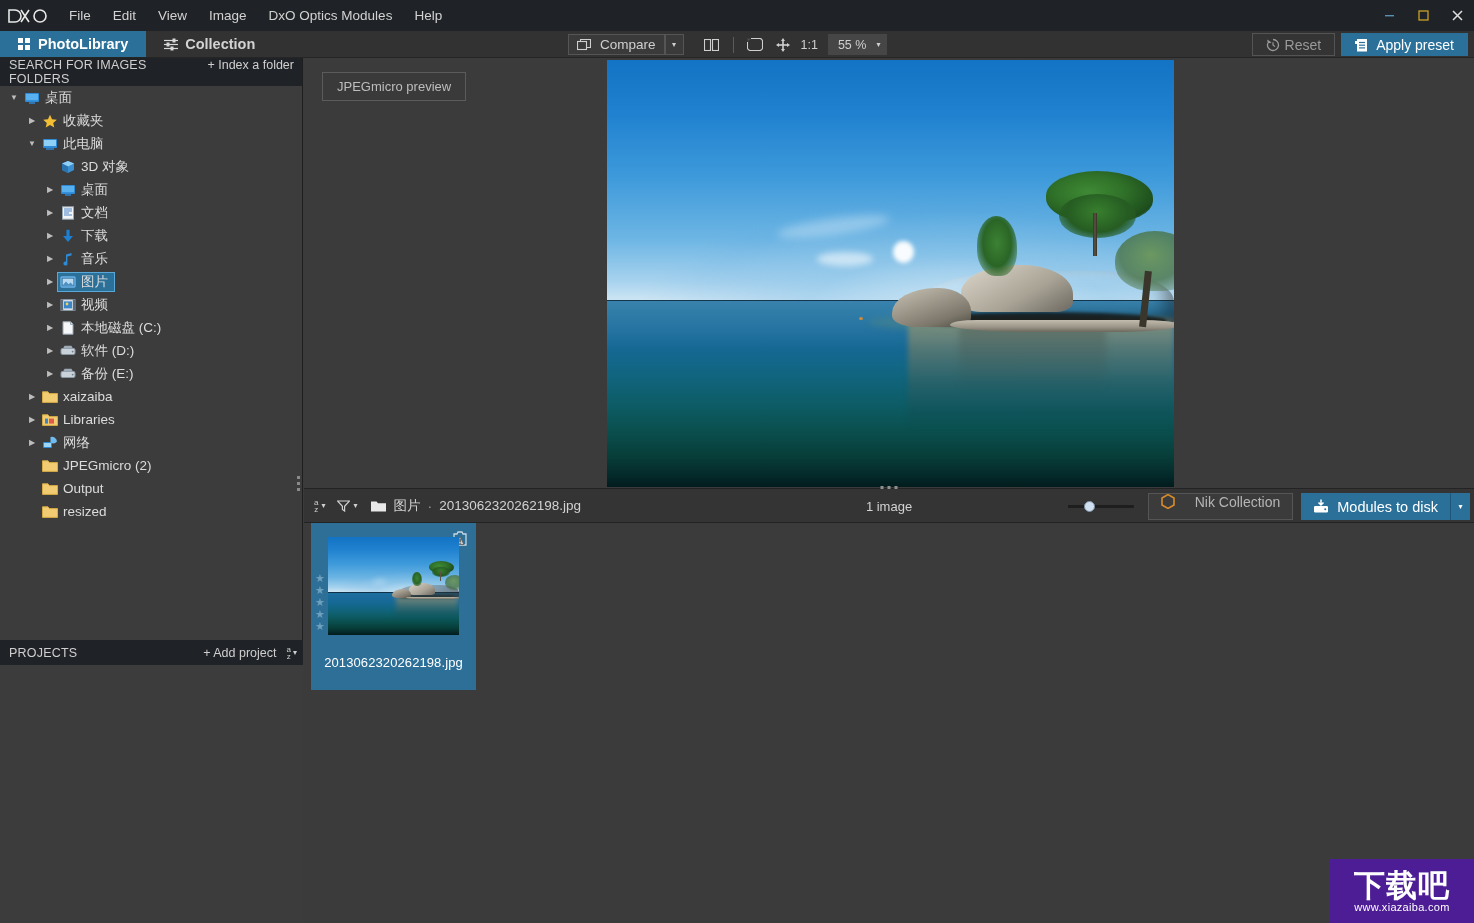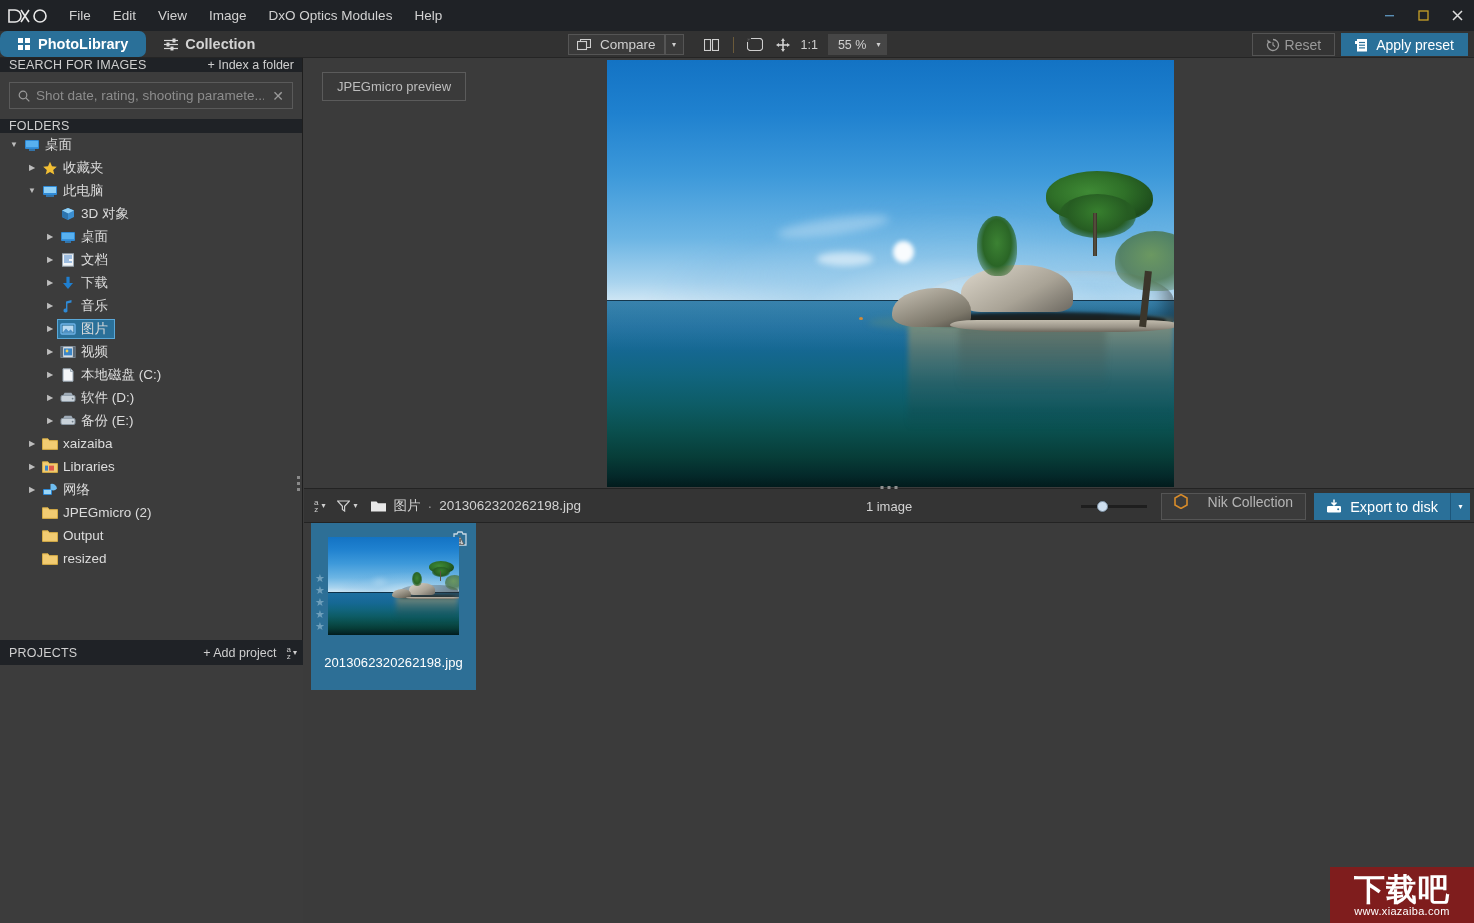--- a/index.html
+++ b/index.html
@@ -39,21 +39,21 @@
   .tabbar {
     position: absolute; top: 31px; left: 0; width: 1474px; height: 27px;
     background: #323232; border-bottom: 1px solid #252525;
     display: flex; align-items: stretch;
   }
   .tab {
     display: flex; align-items: center; gap: 7px;
     padding: 0 18px; font-size: 14.5px; font-weight: bold; color: #d8d8d8;
     cursor: default;
   }
-  .tab.active { background: #2a7099; color: #ffffff; border-radius: 7px; }
+  .tab.active { background: #2a7099; color: #ffffff; }
   .tab.active + .tab { color: #d2d2d2; }
 
   
   .toolcluster {
     position: absolute; left: 568px; top: 0; height: 27px;
     display: flex; align-items: center; gap: 0;
   }
   .compare-btn {
     display: flex; align-items: center; height: 21px;
     border: 1px solid #555; background: #3a3a3a; color: #cfcfcf;
@@ -336,22 +336,22 @@
     position: absolute; left: 4px; top: 50px; display: flex; flex-direction: column; gap: 1px;
     color: #6e9fbb; font-size: 11px; line-height: 11px;
   }
   .badge {
     position: absolute; right: 6px; top: 4px; width: 20px; height: 22px;
     display: flex; align-items: center; justify-content: center;
   }
 
   
   .watermark {
-    position: absolute; right: 0; bottom: 0; width: 144px; height: 56px;
-    background: #7f1d1d; display: flex; flex-direction: column;
+    position: absolute; right: 0; bottom: 0; width: 144px; height: 64px;
+    background: #4c1d95; display: flex; flex-direction: column;
     align-items: center; justify-content: center;
   }
   .wm-cn { font-size: 31px; font-weight: bold; color: #ffffff; line-height: 30px;
            font-family: "DejaVu Sans", sans-serif; letter-spacing: 1px; }
   .wm-url { font-size: 11px; color: #ffffff; letter-spacing: 0.3px; margin-top: 1px; }
   svg { display: block; }
 </style>
 </head>
 <body>
 
@@ -490,32 +490,20 @@
     </div>
   </div>
 
   <div class="sidebar">
 
     <div class="section-head">
       <span class="section-title">SEARCH FOR IMAGES</span>
       <span class="section-action">+ Index a folder</span>
     </div>
 
-    <div class="search-wrap">
-      <div class="search-box">
-        <span>
-          <svg width="12" height="12" viewBox="0 0 12 12">
-            <circle cx="5" cy="5" r="3.8" fill="none" stroke="#9b9b9b" stroke-width="1.2"></circle>
-            <line x1="7.8" y1="7.8" x2="11.3" y2="11.3" stroke="#9b9b9b" stroke-width="1.2"></line>
-          </svg>
-        </span>
-        <input type="text" placeholder="Shot date, rating, shooting paramete..." style="">
-        <span class="clear-x">✕</span>
-      </div>
-    </div>
 
     <div class="section-head">
       <span class="section-title">FOLDERS</span>
     </div>
 
     <div class="tree" id="tree">
         <div class="trow" style="padding-left: 6px;">
           <span class="twist">▼</span>
           <span class="selbox">
             <span class="ticon">
@@ -864,21 +852,21 @@
       </div>
       <div style="display:flex">
         <div class="export-btn">
           <span>
             <svg width="16" height="15" viewBox="0 0 16 15">
               <path d="M8 0.5 V5.5 M5.5 3.4 L8 6 L10.5 3.4" fill="none" stroke="#fff" stroke-width="1.5"></path>
               <rect x="1" y="7" width="14" height="6.5" rx="1.2" fill="#ffffff"></rect>
               <circle cx="12.2" cy="10.3" r="1" fill="#2a7099"></circle>
             </svg>
           </span>
-          <span>Export to disk</span>
+          <span>Modules to disk</span>
         </div>
         <div class="export-caret">▾</div>
       </div>
     </div>
   </div>
 
   <div class="filmstrip">
     <div class="thumb">
       <div class="stars">
         <span>★</span>

